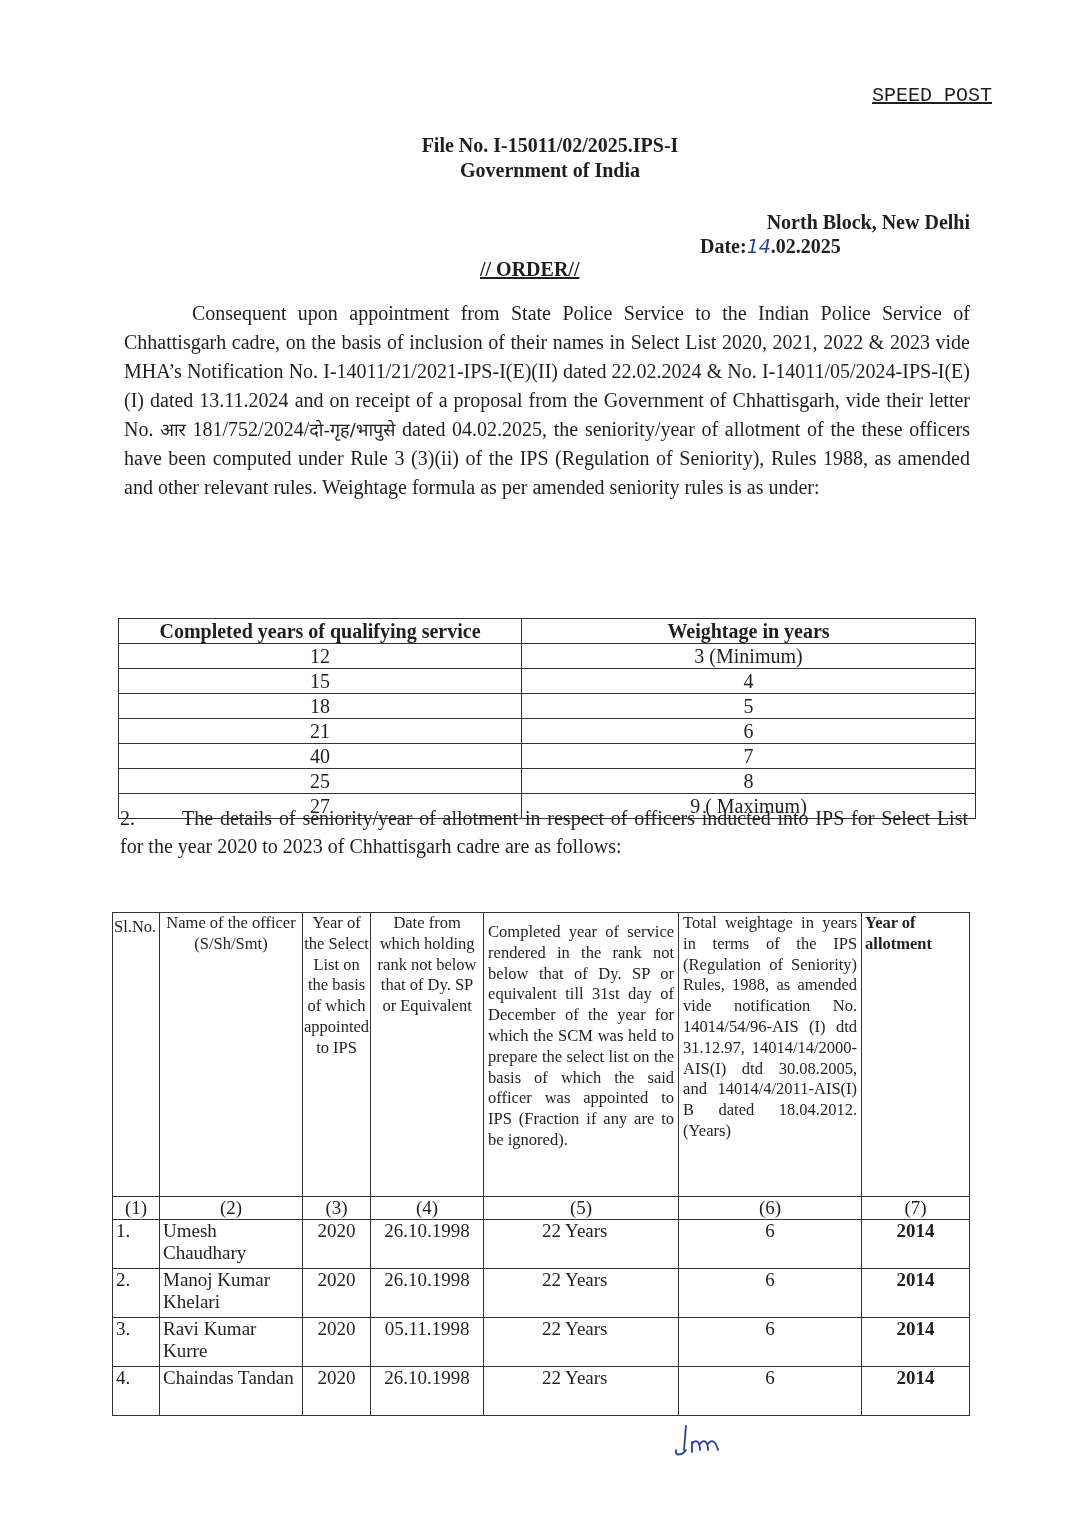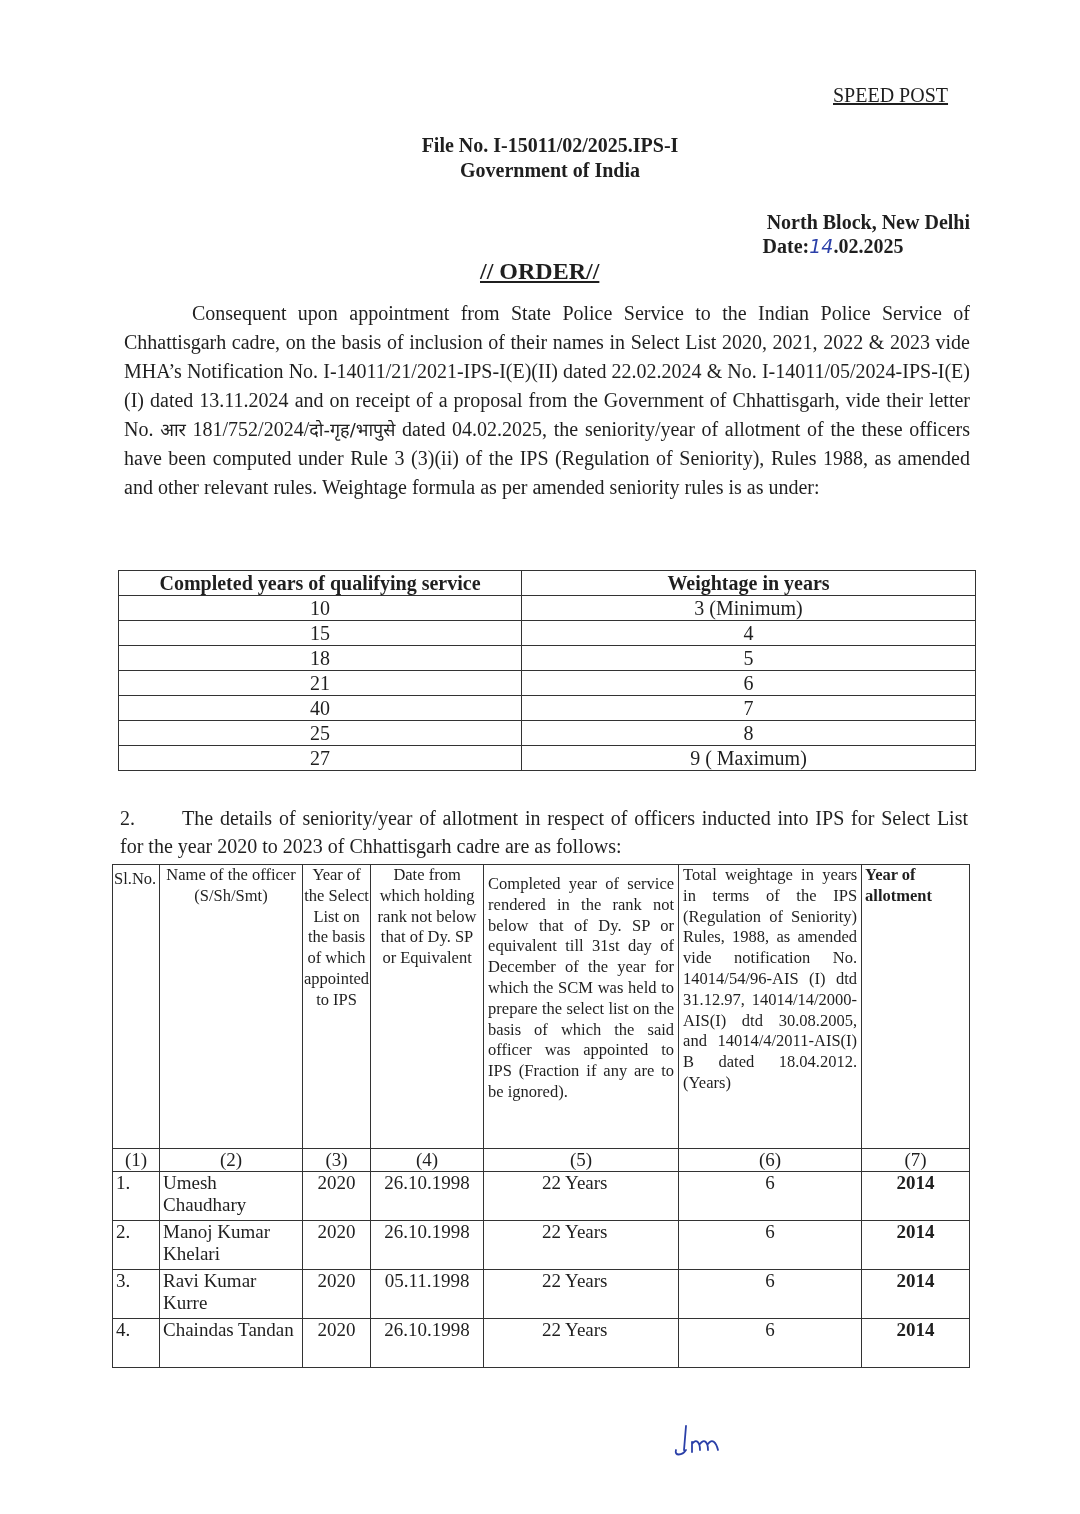--- a/index.html
+++ b/index.html
@@ -1,32 +1,32 @@
 <!DOCTYPE html>
 <html><head>
 <meta charset="utf-8">
 <style>
   html, body { margin: 0; padding: 0; background: #ffffff; }
   body {
     width: 1080px; height: 1514px; position: relative; overflow: hidden;
     font-family: "Liberation Serif", "DejaVu Serif", serif; color: #1f1f1f;
   }
   .abs { position: absolute; }
-  .speed-post { left: 833px; top: 84px; font-size: 20px; text-decoration: underline; }
+  .speed-post { left: 872px; top: 84px; font-size: 20px; text-decoration: underline; font-family: Liberation Mono, monospace; }
   .head-block { left: 360px; top: 133px; width: 380px; text-align: center; font-weight: bold; font-size: 20px; line-height: 25px; }
   .place { left: 700px; top: 209px; width: 270px; text-align: right; font-weight: bold; font-size: 20px; line-height: 26px; }
-  .date-line { left: 700px; top: 235px; width: 266px; text-align: center; font-weight: bold; font-size: 20px; }
+  .date-line { left: 700px; top: 235px; width: 266px; text-align: left; font-weight: bold; font-size: 20px; }
   .date-hand { color: #2a3fa8; font-style: italic; font-weight: normal; font-family: "DejaVu Sans", sans-serif; font-size: 19px; }
-  .order { left: 480px; top: 258px; font-weight: bold; font-size: 24px; text-decoration: underline; }
+  .order { left: 480px; top: 258px; font-weight: bold; font-size: 20px; text-decoration: underline; }
   .para1 {
     left: 124px; top: 299px; width: 846px; font-size: 20px; line-height: 29px; text-align: justify;
     text-indent: 68px;
   }
   .deva { font-family: "DejaVu Sans", sans-serif; font-size: 18px; }
-  table { border-collapse: collapse; }
+  table { border-collapse: collapse; margin-top: 48px; }
   .wtable { left: 118px; top: 570px; width: 858px; }
   .wtable td, .wtable th { border: 1.5px solid #333; font-size: 20px; text-align: center; height: 24px; padding: 0; line-height: 24px; font-weight: normal; }
   .wtable th { font-weight: bold; }
   .para2 { left: 120px; top: 804px; width: 848px; font-size: 20px; line-height: 28px; text-align: justify; }
   .para2 .num { display: inline-block; width: 62px; }
   .otable { left: 112px; top: 864px; width: 858px; }
   .otable td, .otable th { border: 1.5px solid #333; font-size: 16.5px; line-height: 20.8px; vertical-align: top; padding: 0 3px; font-weight: normal; }
   .otable th { text-align: center; }
   .otable th.just { text-align: justify; text-align-last: left; }
   .otable th.bold { font-weight: bold; text-align: left; }
@@ -58,21 +58,21 @@
   <span>Consequent upon appointment from State Police Service to the Indian Police Service of Chhattisgarh cadre, on the basis of inclusion of their names in Select List 2020, 2021, 2022 &amp; 2023 vide MHA’s Notification No. I-14011/21/2021-IPS-I(E)(II) dated 22.02.2024 &amp; No. I-14011/05/2024-IPS-I(E)(I) dated 13.11.2024 and on receipt of a proposal from the Government of Chhattisgarh, vide their letter No. </span><span class="deva">आर</span><span> 181/752/2024/</span><span class="deva">दो-गृह/भापुसे</span><span> dated 04.02.2025, the seniority/year of allotment of the these officers have been computed under Rule 3 (3)(ii) of the IPS (Regulation of Seniority), Rules 1988, as amended and other relevant rules. Weightage formula as per amended seniority rules is as under:</span>
 </div>
 
 <table class="abs wtable">
   <tbody>
       <tr>
     <th style="width:402px">Completed years of qualifying service</th>
     <th>Weightage in years</th>
   </tr>
   <tr>
-        <td>10</td>
+        <td>12</td>
         <td>3 (Minimum)</td>
       </tr>
   <tr>
         <td>15</td>
         <td>4</td>
       </tr>
   <tr>
         <td>18</td>
         <td>5</td>
       </tr>

